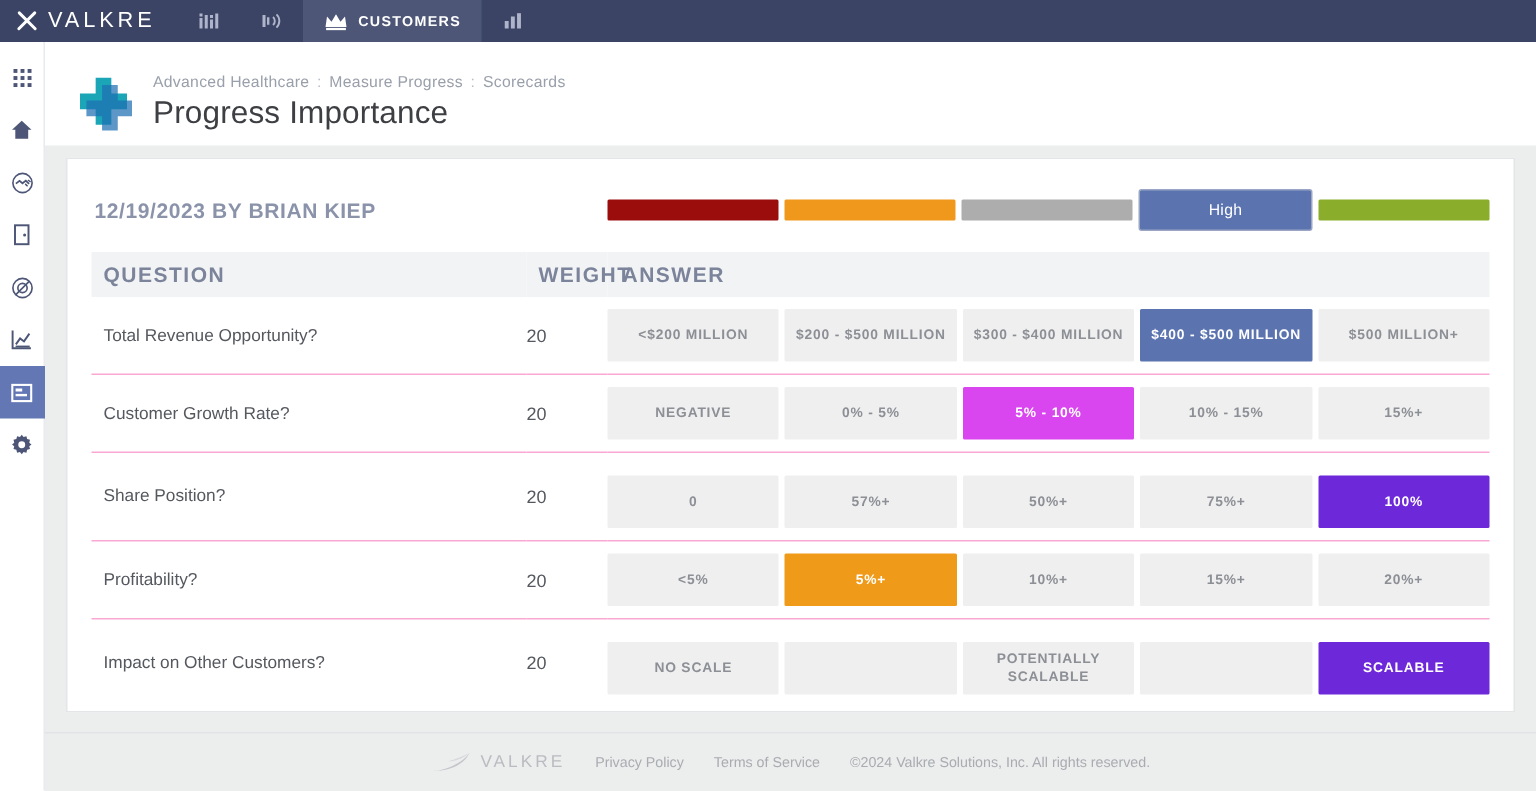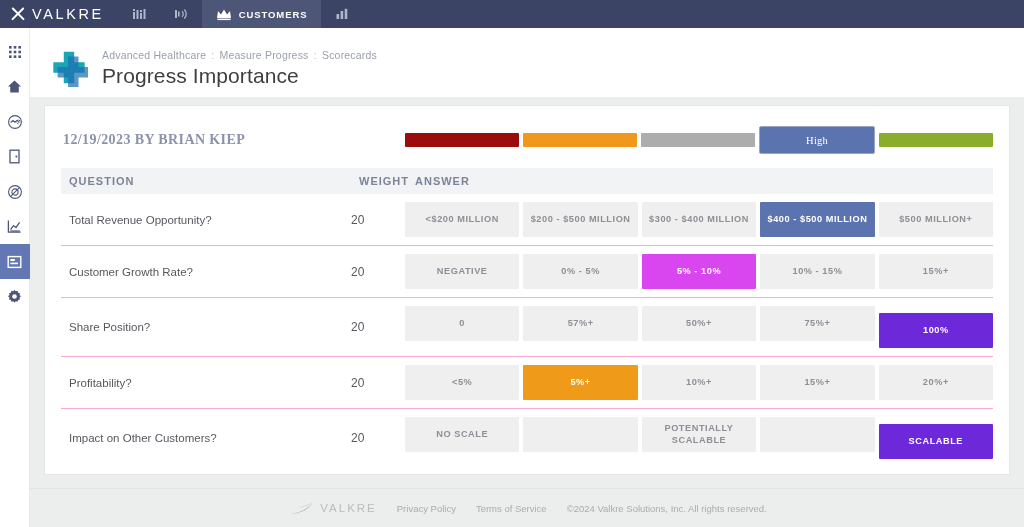--- a/index.html
+++ b/index.html
@@ -95,21 +95,20 @@
     height: 370px;
     padding: 0 16px;
     position: relative;
   }
 
   
   .card-top {
     display: flex; align-items: center;
     height: 62px;
     padding-top: 6px;
-    font-family: Liberation Serif, serif;
   }
   .byline {
     font-size: 14px; font-weight: bold; color: #8b93aa;
     letter-spacing: .4px;
     width: 344px; flex: none; padding-left: 2px;
   }
   .legend {
     display: flex; align-items: center; gap: 4px; flex: 1;
     height: 100%;
   }
@@ -119,40 +118,40 @@
   .leg-seg.sel {
     height: 28px; display: flex; align-items: center; justify-content: center;
     border: 1px solid #9aa6c4; border-radius: 2px;
     font-size: 10.5px; color: #ffffff; letter-spacing: .2px;
   }
 
   
   .tbl { width: 100%; border-collapse: collapse; table-layout: fixed; }
   .tbl thead th {
     background: #f2f3f4;
-    font-size: 11px; font-weight: bold; letter-spacing: 1px;
+    font-size: 14px; font-weight: bold; letter-spacing: 1px;
     color: #7c849b; text-align: left;
     padding: 7px 0 7px 8px; height: 24px;
     border: none;
   }
   .th-question { width: 290px; }
   .th-weight   { width: 54px; text-align: left !important; }
   .th-answer   { width: auto; padding-left: 10px !important; }
 
   .tbl tbody tr { border-bottom: 1px solid #f9a8d4; }
   .tbl tbody tr:last-child { border-bottom: none; }
   .cell-q {
     font-size: 11.5px; color: #55585e; padding: 14px 0 14px 8px;
     vertical-align: middle;
   }
   .cell-w {
     font-size: 12px; color: #55585e; vertical-align: middle;
   }
   .cell-a { padding: 0; vertical-align: middle; }
-  .opts { display: flex; gap: 4px; padding: 8px 0; }
+  .opts { display: flex; gap: 4px; padding: 8px 0; align-items: flex-end; }
   .opt {
     flex: 1; height: 35px;
     background: #efefef;
     display: flex; align-items: center; justify-content: center; text-align: center;
     font-size: 9.2px; font-weight: bold; letter-spacing: .55px;
     color: #8c8f95; cursor: pointer; line-height: 1.25;
     border-radius: 1px;
   }
   .opt.empty { cursor: default; }
   .opt.sel { color: #ffffff; }

